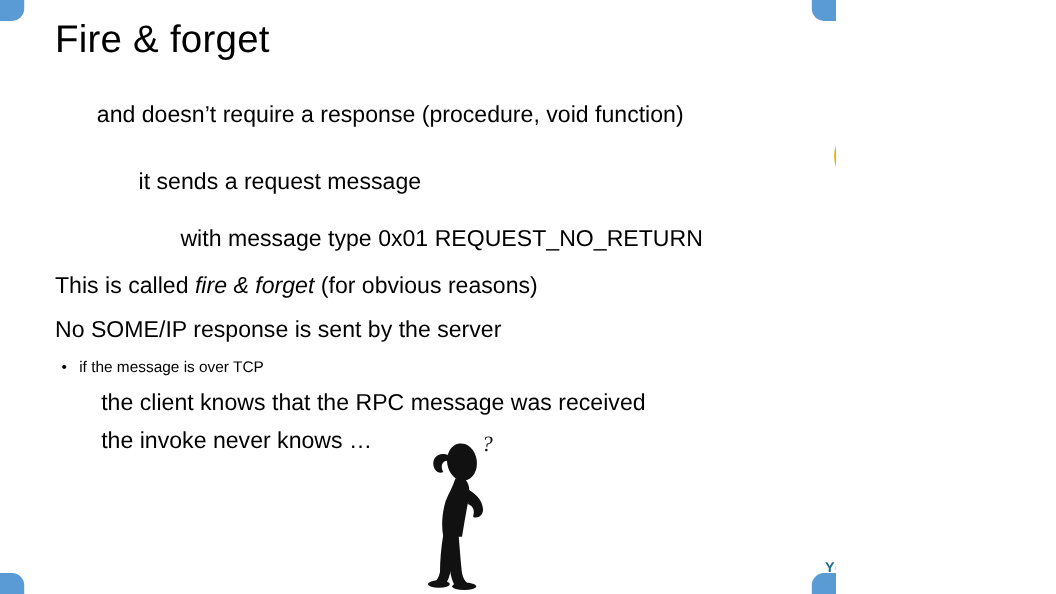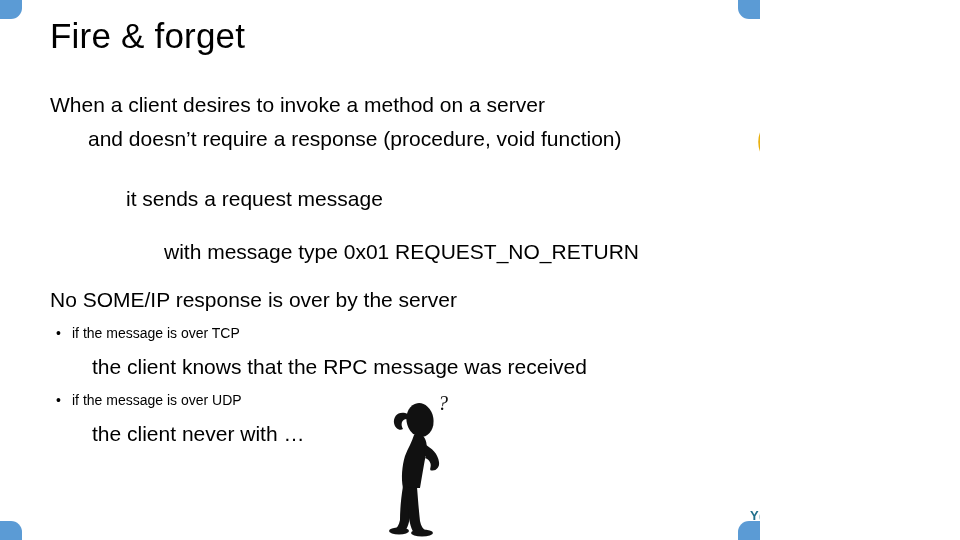--- a/index.html
+++ b/index.html
@@ -129,37 +129,36 @@
 
   <div class="corner corner-tl"></div>
   <div class="corner corner-tr"></div>
   <div class="corner corner-bl"></div>
   <div class="corner corner-br"></div>
 
   <div id="title">Fire &amp; forget</div>
 
   <div id="body">
 
-    <div class="line ind-0">When a client desires to invoke a method on a server</div>
     <div class="line ind-1">and doesn’t require a response (procedure, void function)</div>
     <div class="line ind-2">it sends a request message</div>
     <div class="line ind-3">with message type 0x01 REQUEST_NO_RETURN</div>
 
     <div class="gap-md"></div>
 
+    <div class="line ind-0"><span>This is called </span><span class="ital">fire &amp; forget</span><span> (for obvious reasons)</span></div>
 
     <div class="gap-sm"></div>
 
-    <div class="line ind-0">No SOME/IP response is over by the server</div>
+    <div class="line ind-0">No SOME/IP response is sent by the server</div>
 
     <div class="bullet-line"><span class="bullet-dot">•</span><span>if the message is over TCP</span></div>
     <div class="sub-line">the client knows that the RPC message was received</div>
 
-    <div class="bullet-line"><span class="bullet-dot">•</span><span>if the message is over UDP</span></div>
-    <div class="sub-line">the client never with …</div>
+    <div class="sub-line">the invoke never knows …</div>
 
   </div>
 
   <div id="emoji">
     <svg viewBox="0 0 64 62" width="64" height="62" aria-hidden="true">
       <ellipse cx="33" cy="33" rx="28" ry="27" fill="#d99b06"></ellipse>
       <ellipse cx="31" cy="30" rx="28" ry="27" fill="#f7c31a"></ellipse>
       <ellipse cx="31" cy="30" rx="28" ry="27" fill="none" stroke="#e8ae0c" stroke-width="1.5"></ellipse>
       <ellipse cx="22" cy="23" rx="5" ry="6" fill="#141414"></ellipse>
       <ellipse cx="40" cy="23" rx="5" ry="6" fill="#141414"></ellipse>

